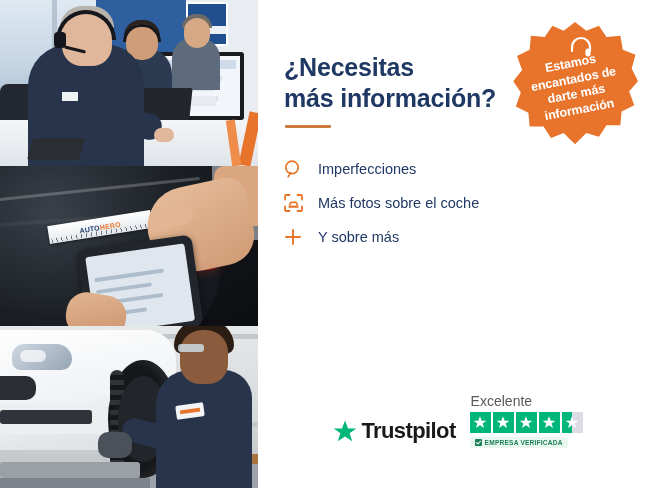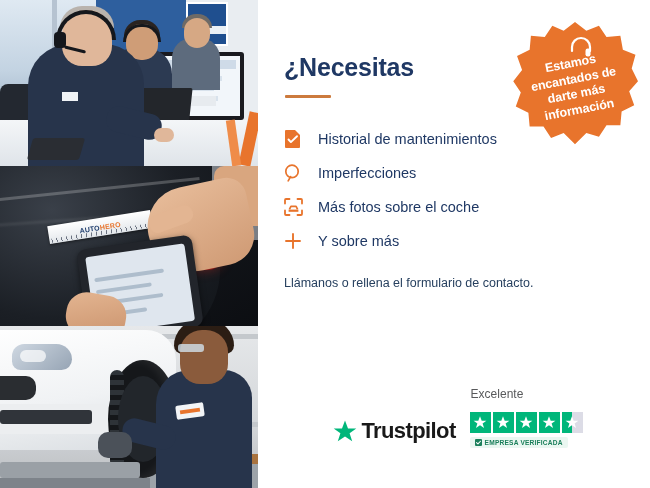--- a/index.html
+++ b/index.html
@@ -148,21 +148,21 @@
   .item .txt { color:#1f3864; font-size:14.5px; }
 
   .contact { margin-top:16px; color:#27405f; font-size:12.5px; line-height:1.55; }
 
   
   .tp { position:absolute; left:26px; right:18px; bottom:40px; display:flex; align-items:flex-end;
         justify-content:center; gap:14px; }
   .tp-logo { display:flex; align-items:center; gap:4px; padding-bottom:4px;}
   .tp-logo .word { font-size:22px; font-weight:bold; color:#191919; letter-spacing:-.6px; }
   .tp-right { display:flex; flex-direction:column; align-items:flex-start; }
-  .tp-excel { font-size:12px; color:#58595b; margin-bottom:11px; margin-left:1px; }
+  .tp-excel { font-size:14px; color:#58595b; margin-bottom:3px; margin-left:1px; }
   .stars { display:flex; gap:2px; }
   .star { width:21px; height:21px; background:#00b67a; display:flex; align-items:center; justify-content:center; }
   .star.half { background:linear-gradient(90deg,#00b67a 0 50%,#dcdce6 50% 100%); }
   .verified { margin-top:4px; display:flex; align-items:center; gap:3px; background:#eaf7f1;
      padding:2px 5px; border-radius:2px; }
   .verified .vtxt { font-size:6.6px; font-weight:bold; color:#1a7f5a; letter-spacing:.2px; }
 </style>
 </head>
 <body>
 
@@ -263,43 +263,35 @@
           <div class="arm"></div>
           <div class="glove"></div>
       </div>
     </div>
   </div>
 
   <div class="content">
 
     <h1 class="headline">
       <span>¿Necesitas</span><br>
+      <span>más información?</span>
     </h1>
     <div class="rule"></div>
 
     <div class="badge-wrap">
       <div class="starburst"></div>
       <svg class="badge-icon" viewBox="0 0 26 22">
         <path d="M4 15 V11 a9 9 0 0 1 18 0 v4" fill="none" stroke="#fff" stroke-width="2.2" stroke-linecap="round"></path>
         <rect x="17.5" y="12.5" width="5" height="8" rx="2.2" fill="#fff"></rect>
       </svg>
       <div class="badge-text">Estamos encantados de darte más información</div>
     </div>
 
     <div class="list">
 
-      <div class="item">
-        <span class="ico">
-          <svg width="17" height="19" viewBox="0 0 17 19">
-            <path d="M2 1 h9 l5 5 v12 a1 1 0 0 1 -1 1 H2 a1 1 0 0 1 -1 -1 V2 a1 1 0 0 1 1 -1 z" fill="#e8742c"></path>
-            <path d="M4.5 10.5 l2.4 2.6 L13 7.2" fill="none" stroke="#fff" stroke-width="1.9" stroke-linecap="round" stroke-linejoin="round"></path>
-          </svg>
-        </span>
-        <span class="txt">Historial de mantenimientos</span>
-      </div>
 
 
       <div class="item">
         <span class="ico">
           <svg width="18" height="18" viewBox="0 0 18 18">
             <circle cx="8" cy="7.4" r="6.2" fill="none" stroke="#e8742c" stroke-width="1.7"></circle>
             <path d="M6.6 12.6 l-2.4 4.2" stroke="#e8742c" stroke-width="1.7" stroke-linecap="round"></path>
           </svg>
         </span>
         <span class="txt">Imperfecciones</span>
@@ -323,21 +315,20 @@
         <span class="ico">
           <svg width="18" height="18" viewBox="0 0 18 18">
             <path d="M9 2 V16 M2 9 H16" stroke="#e8742c" stroke-width="1.9" stroke-linecap="round"></path>
           </svg>
         </span>
         <span class="txt">Y sobre más</span>
       </div>
     </div>
 
     <div class="contact">
-      <div>Llámanos o rellena el formulario de contacto.</div>
     </div>
 
     <div class="tp">
       <div class="tp-logo">
         <svg width="24" height="23" viewBox="0 0 24 23">
           <path d="M12 0.6 L15 8.4 H23.3 L16.6 13.3 L19.2 21.3 L12 16.4 L4.8 21.3 L7.4 13.3 L0.7 8.4 H9 Z" fill="#00b67a"></path>
         </svg>
         <span class="word">Trustpilot</span>
       </div>
 

